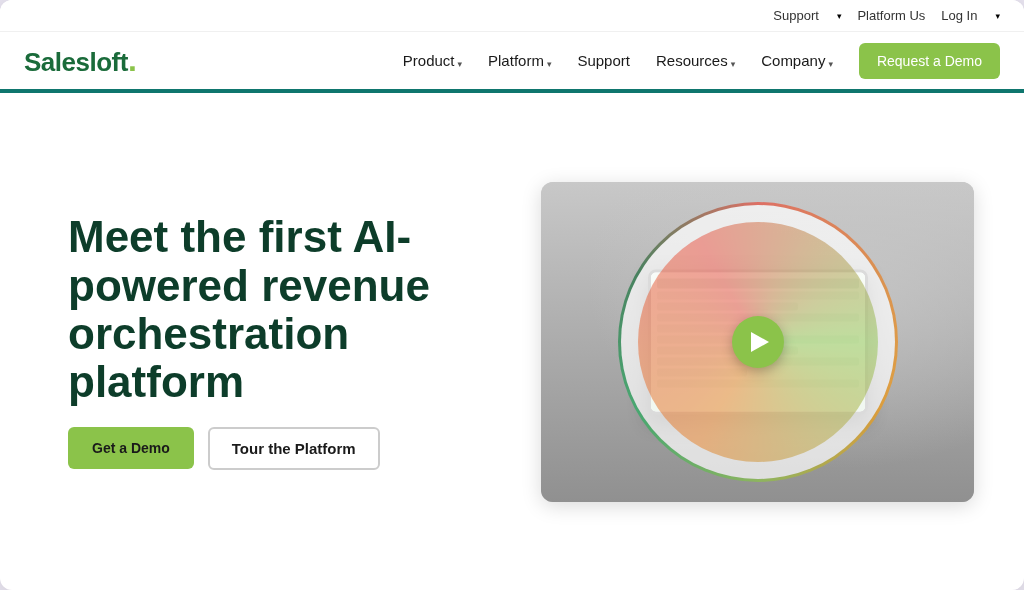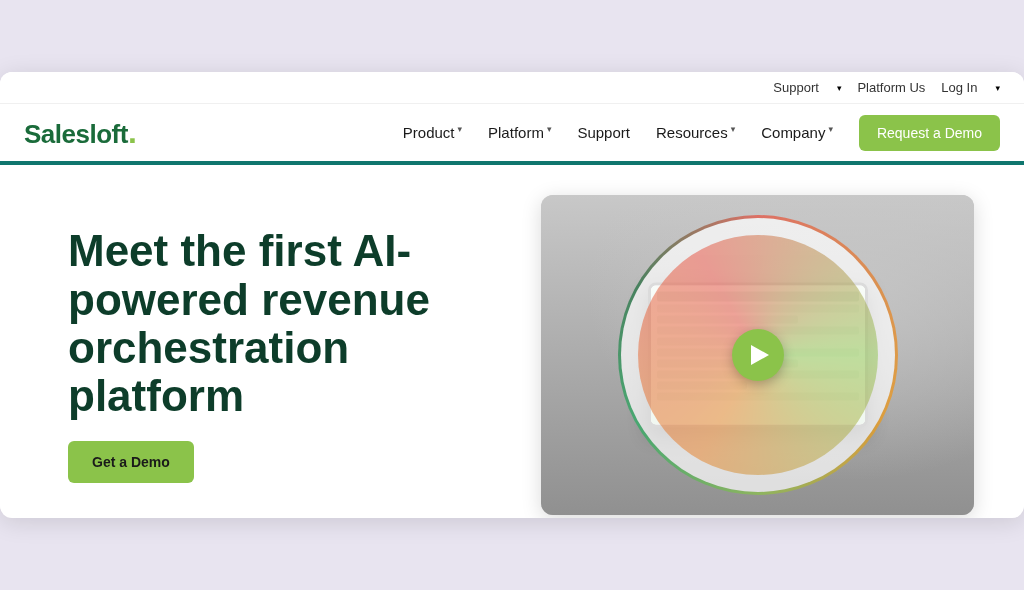--- a/index.html
+++ b/index.html
@@ -8,21 +8,21 @@
       background: #e8e4f0;
       display: flex;
       justify-content: center;
       align-items: center;
       min-height: 100vh;
       font-family: -apple-system, BlinkMacSystemFont, 'Segoe UI', sans-serif;
     }
 
     .page-wrapper {
       width: 1024px;
-      height: 446px;
+      height: 590px;
       background: #fff;
       border-radius: 12px;
       overflow: hidden;
       display: flex;
       flex-direction: column;
       box-shadow: 0 4px 24px rgba(0,0,0,0.12);
     }
 
     
     .utility-bar {
@@ -83,21 +83,21 @@
     }
 
     .nav-link {
       font-size: 15px;
       color: #1a1a1a;
       text-decoration: none;
       padding: 6px 10px;
       border-radius: 4px;
       cursor: pointer;
       display: flex;
-      align-items: flex-start;
+      align-items: flex-end;
       gap: 3px;
       white-space: nowrap;
     }
 
     .nav-chevron {
       font-size: 9px;
       color: #555;
     }
 
     .btn-request-demo {
@@ -350,20 +350,21 @@
     </div>
 
     <button class="btn-request-demo">Request a Demo</button>
   </nav>
 
   <section class="hero">
     <div class="hero-content">
       <h1 class="hero-title">Meet the first AI-powered revenue orchestration platform</h1>
       <div class="hero-buttons">
         <button class="btn-get-demo">Get a Demo</button>
+        <button class="btn-tour">Tour the Platform</button>
       </div>
     </div>
 
     <div class="hero-visual">
       <div class="video-container">
         <div class="video-bg">
 
           <div class="monitor">
             <div class="monitor-screen">
               <div class="monitor-row header wide"></div>

